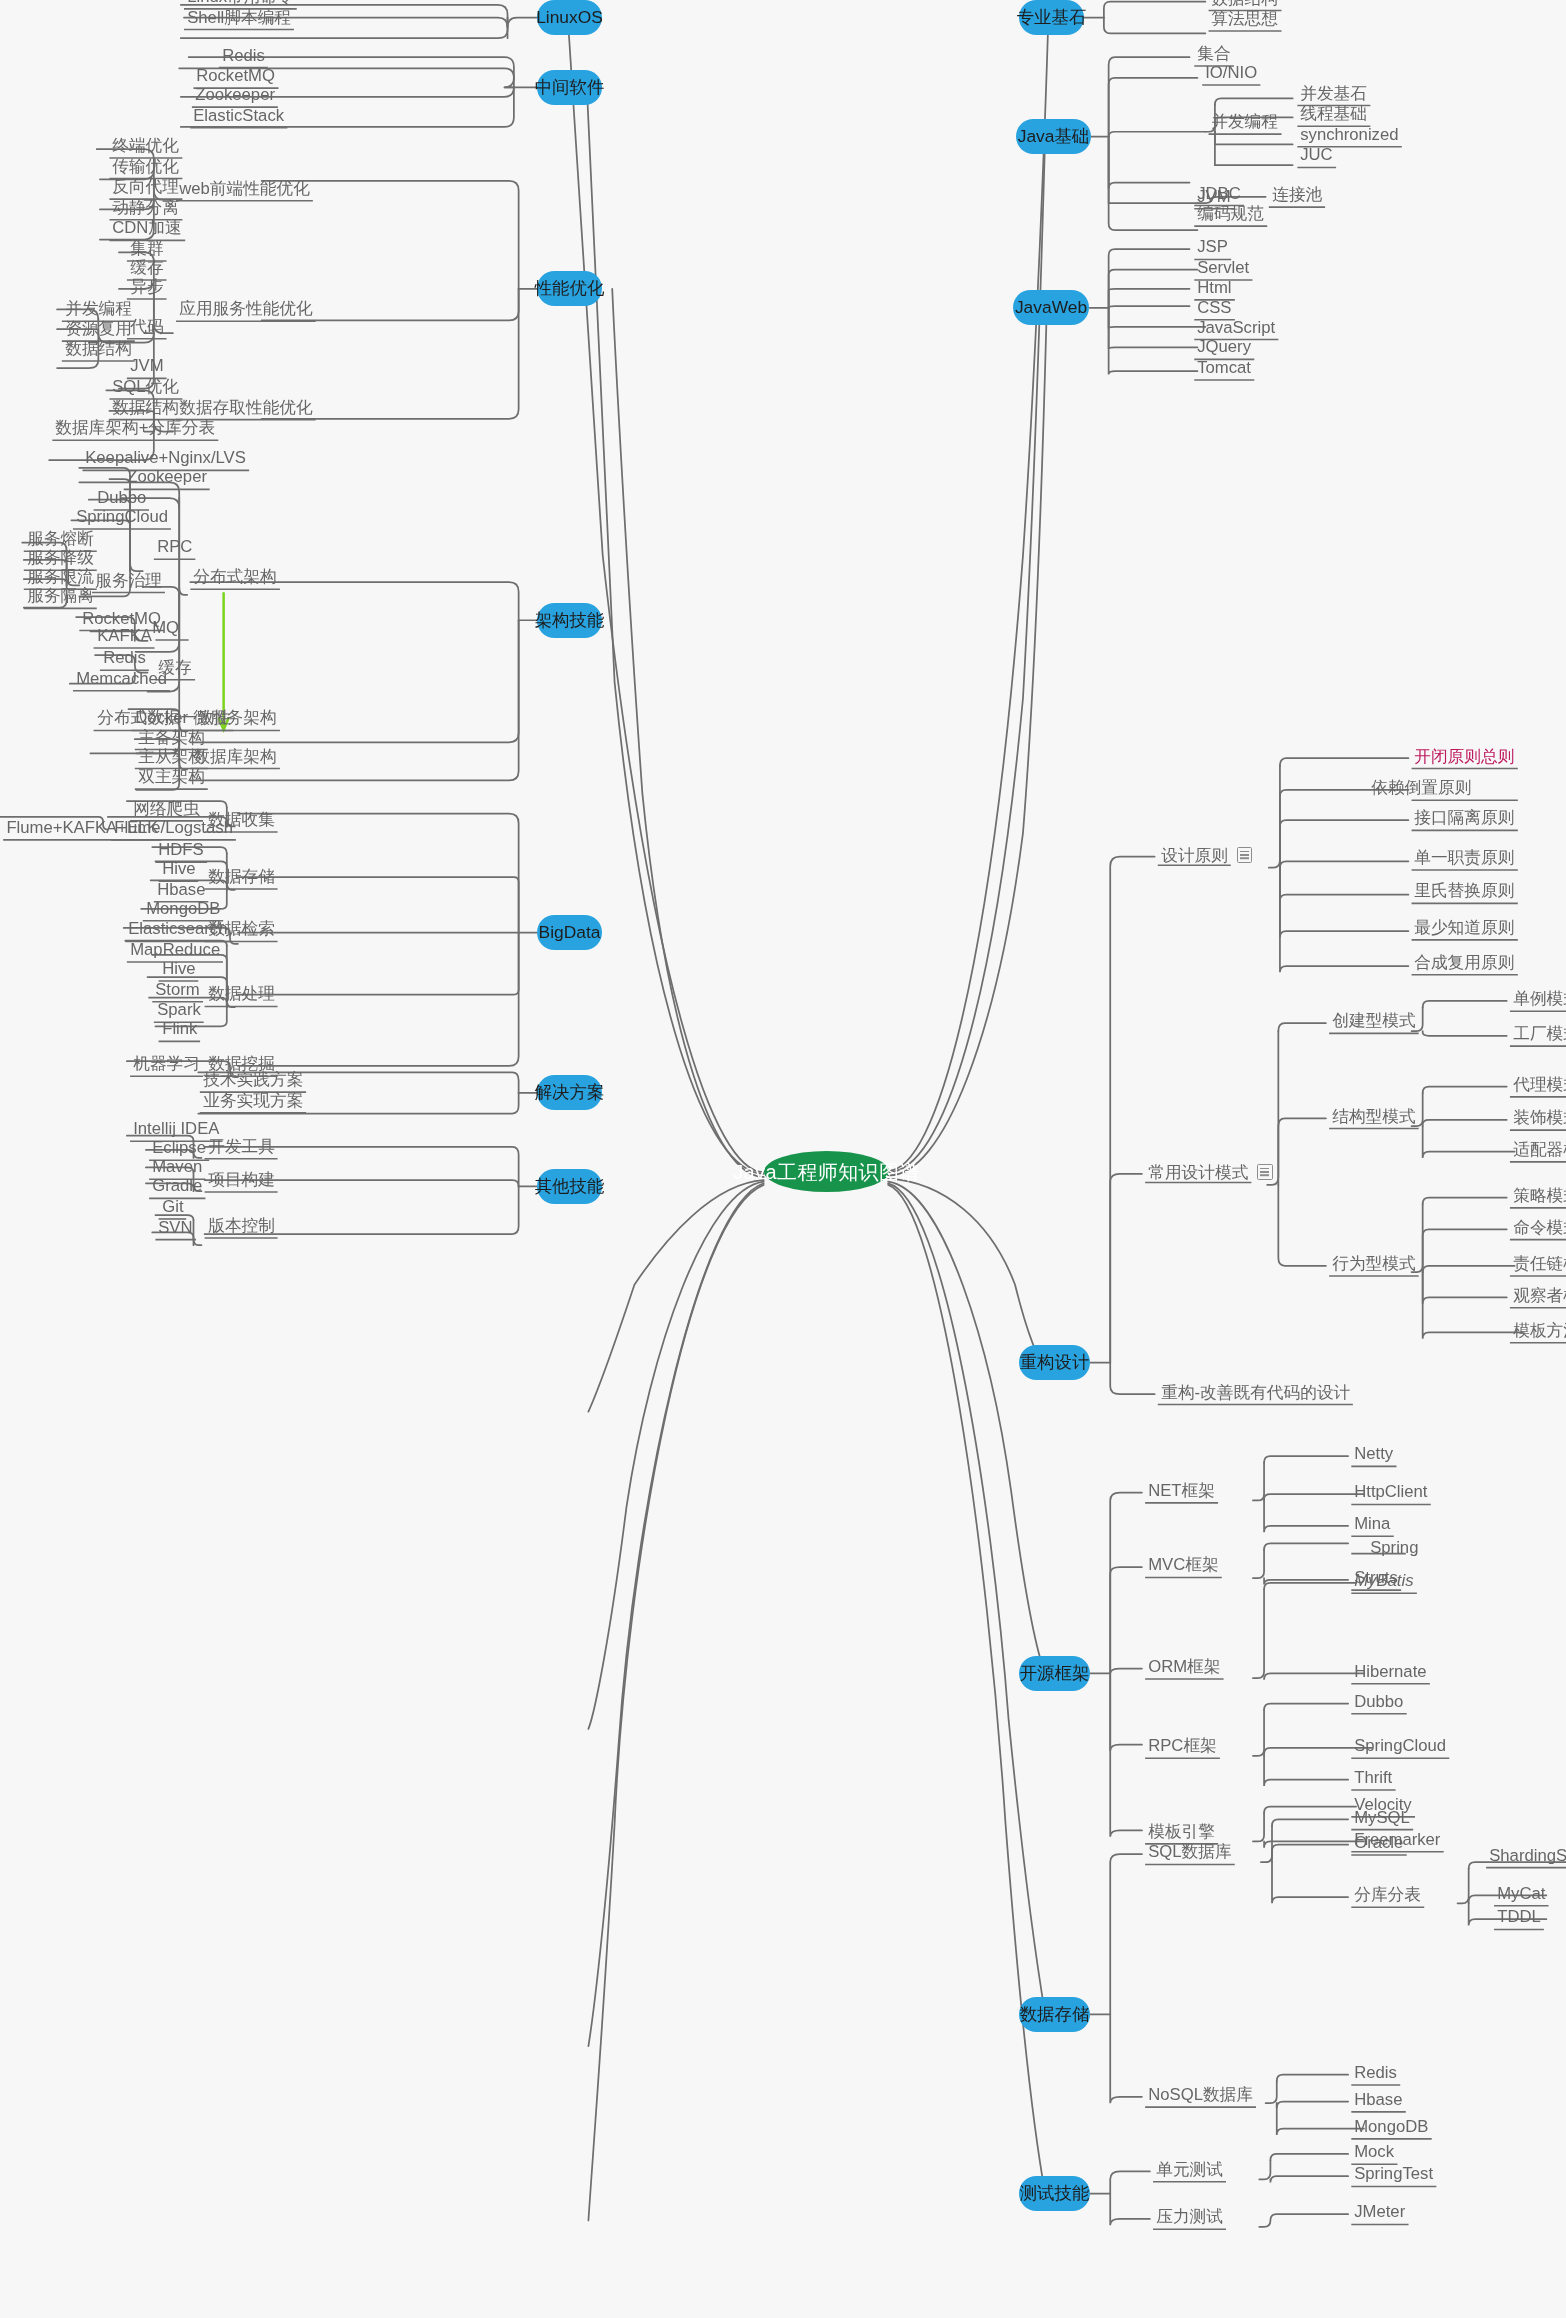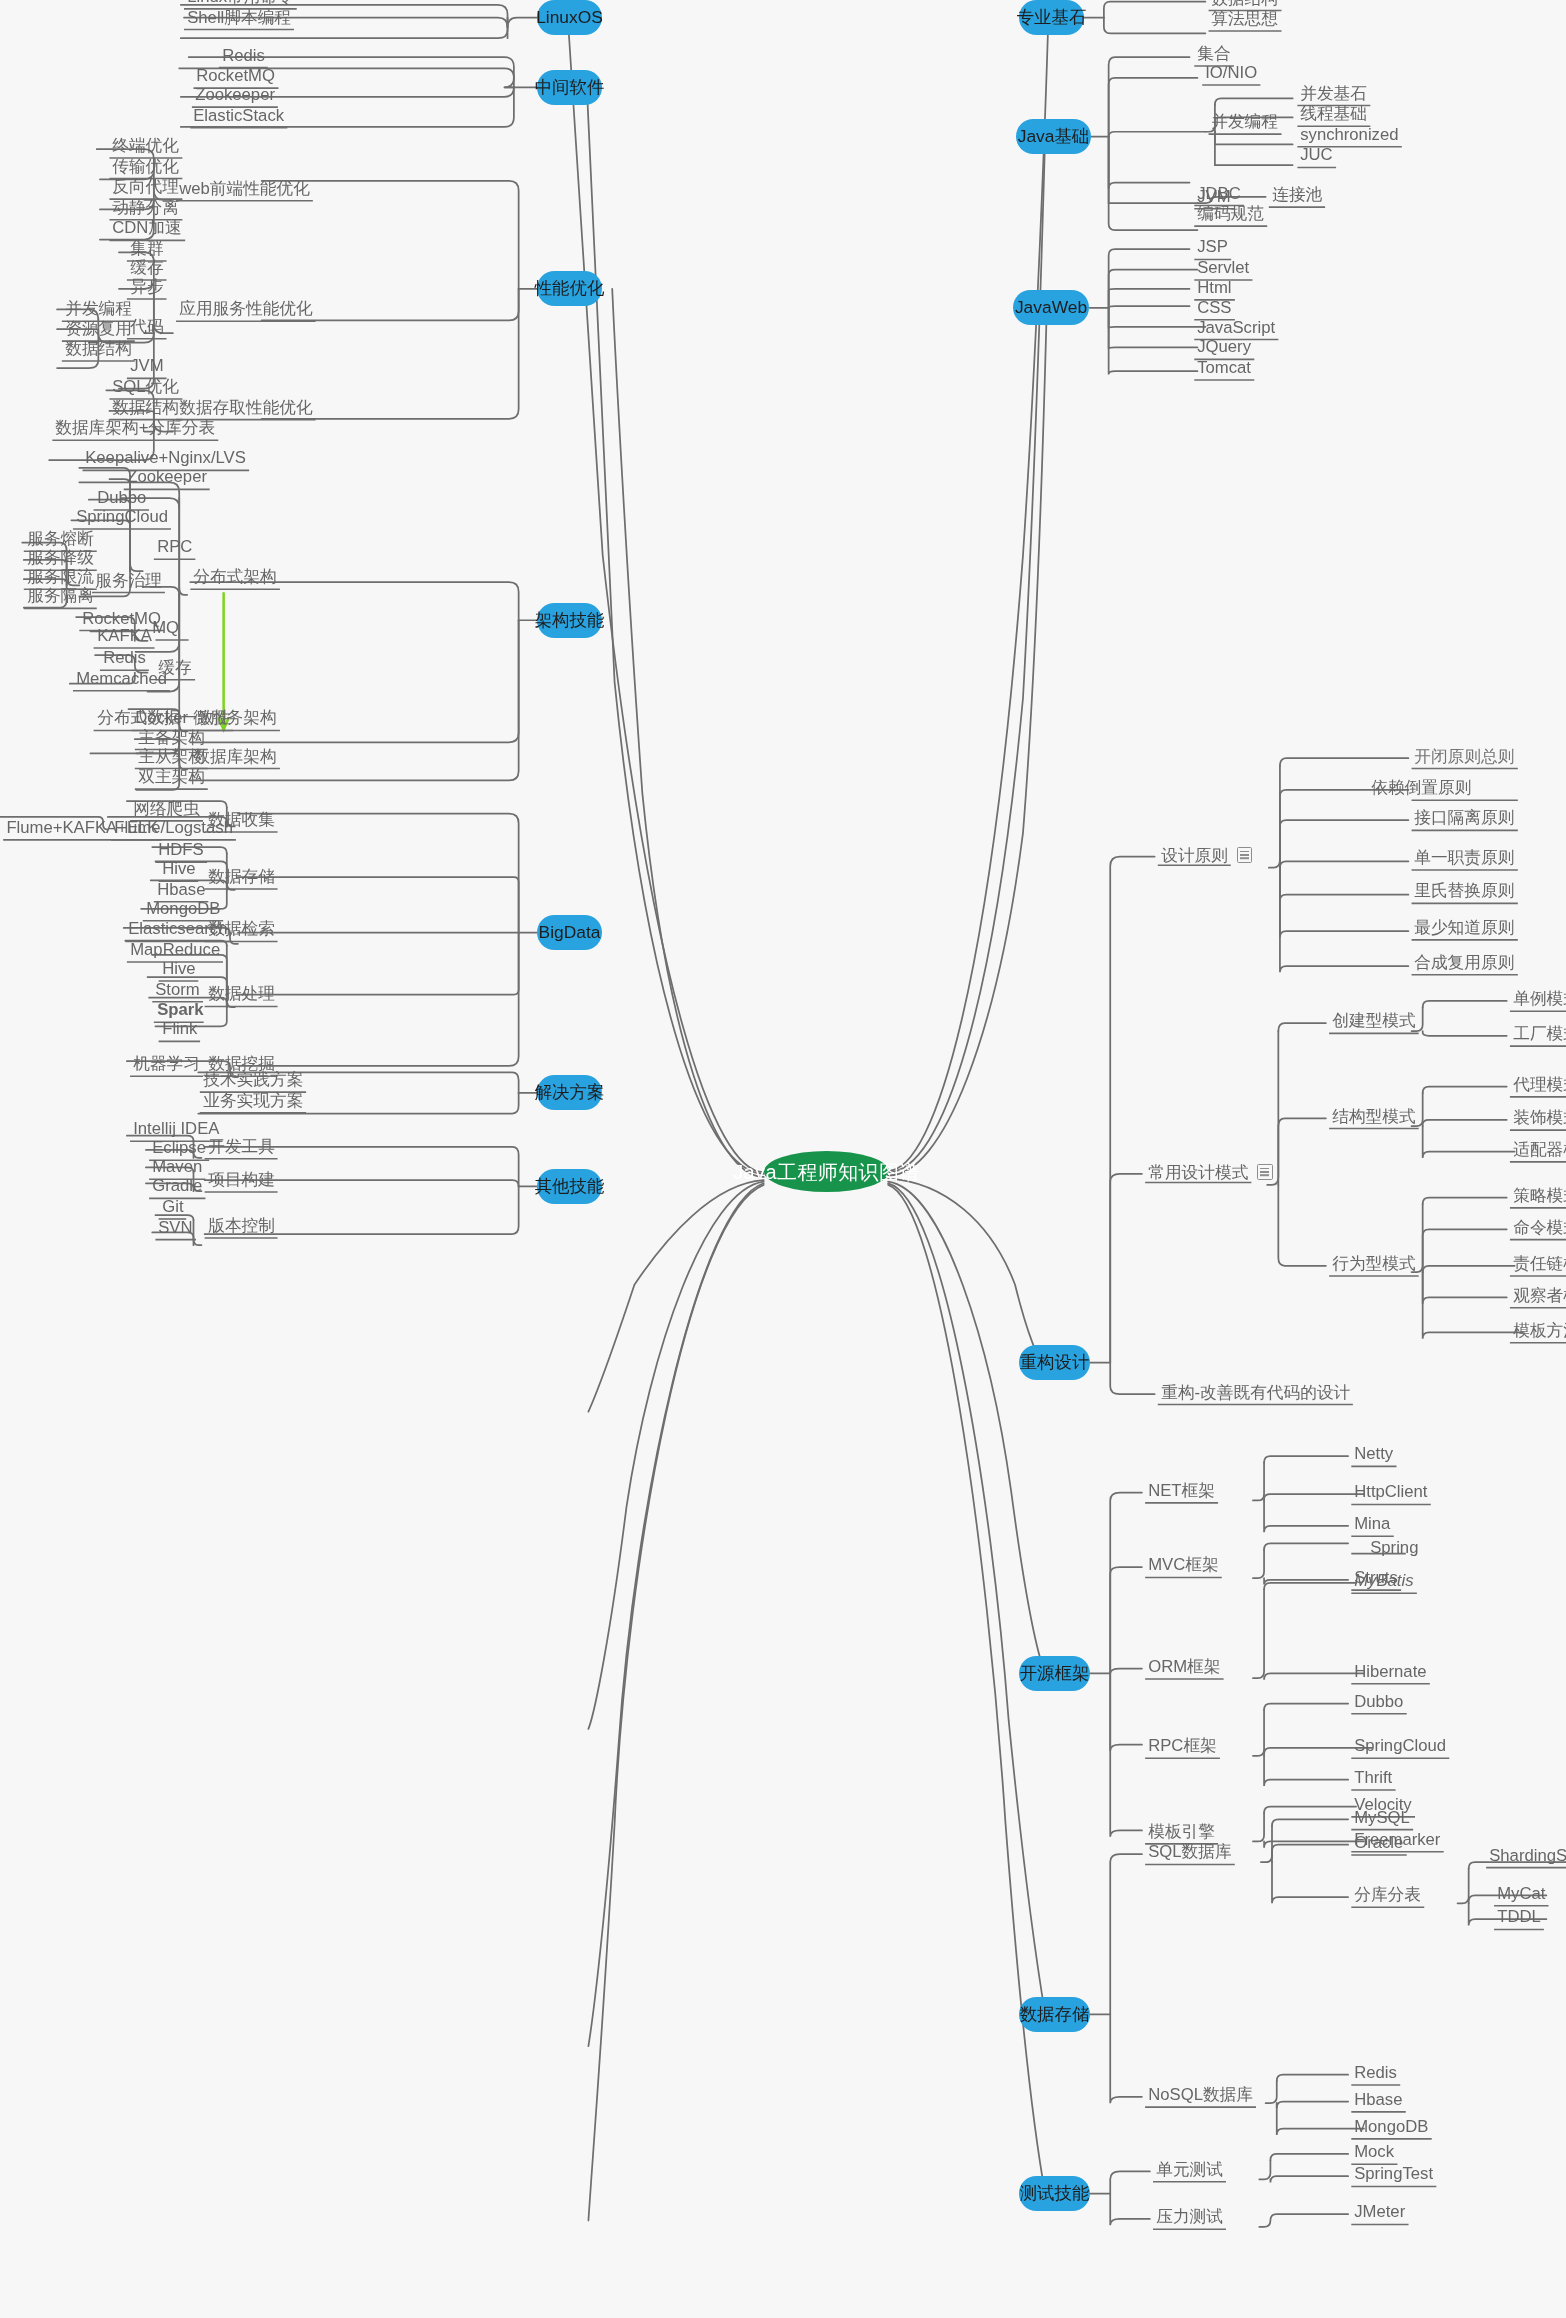--- a/index.html
+++ b/index.html
@@ -44,21 +44,21 @@
     box-sizing:border-box;
   }
   
   .txt{
     font-size:16.7px;
     color:#666666;
     padding:0 3.2px 4px 3.2px;
     box-sizing:border-box;
     display:block;
   }
-  .txt.blue{color:#737373;}
+  .txt.blue{color:#be185d;}
   .note-icon{
     display:inline-block;
     width:13.5px;height:13.5px;
     border:1.3px solid #8d8d8d;
     border-radius:1.6px;
     position:relative;
     vertical-align:-1.6px;
     margin-left:5.6px;
   }
   .note-icon:before,.note-icon:after{
@@ -598,21 +598,21 @@
   <div class="node txt" style="left:155px;top:842px;">HDFS</div>
   <div class="node txt" style="left:159px;top:861px;">Hive</div>
   <div class="node txt" style="left:154px;top:882px;">Hbase</div>
   <div class="node txt" style="left:143px;top:901px;">MongoDB</div>
   <div class="node txt" style="left:205px;top:921px;">数据检索</div>
   <div class="node txt" style="left:125px;top:921px;">Elasticsearch</div>
   <div class="node txt" style="left:205px;top:986px;">数据处理</div>
   <div class="node txt" style="left:127px;top:942px;">MapReduce</div>
   <div class="node txt" style="left:159px;top:961px;">Hive</div>
   <div class="node txt" style="left:152px;top:982px;">Storm</div>
-  <div class="node txt" style="left:154px;top:1002px;font-weight:bold;">Spark</div>
+  <div class="node txt" style="left:154px;top:1002px;">Spark</div>
   <div class="node txt" style="left:159px;top:1021px;">Flink</div>
   <div class="node txt" style="left:205px;top:1056px;">数据挖掘</div>
   <div class="node txt" style="left:130px;top:1056px;">机器学习</div>
 
   <div class="node txt" style="left:200px;top:1072px;">技术实践方案</div>
   <div class="node txt" style="left:200px;top:1093px;">业务实现方案</div>
 
   <div class="node txt" style="left:205px;top:1139px;">开发工具</div>
   <div class="node txt" style="left:130px;top:1121px;">Intellij IDEA</div>
   <div class="node txt" style="left:149px;top:1140px;">Eclipse</div>

